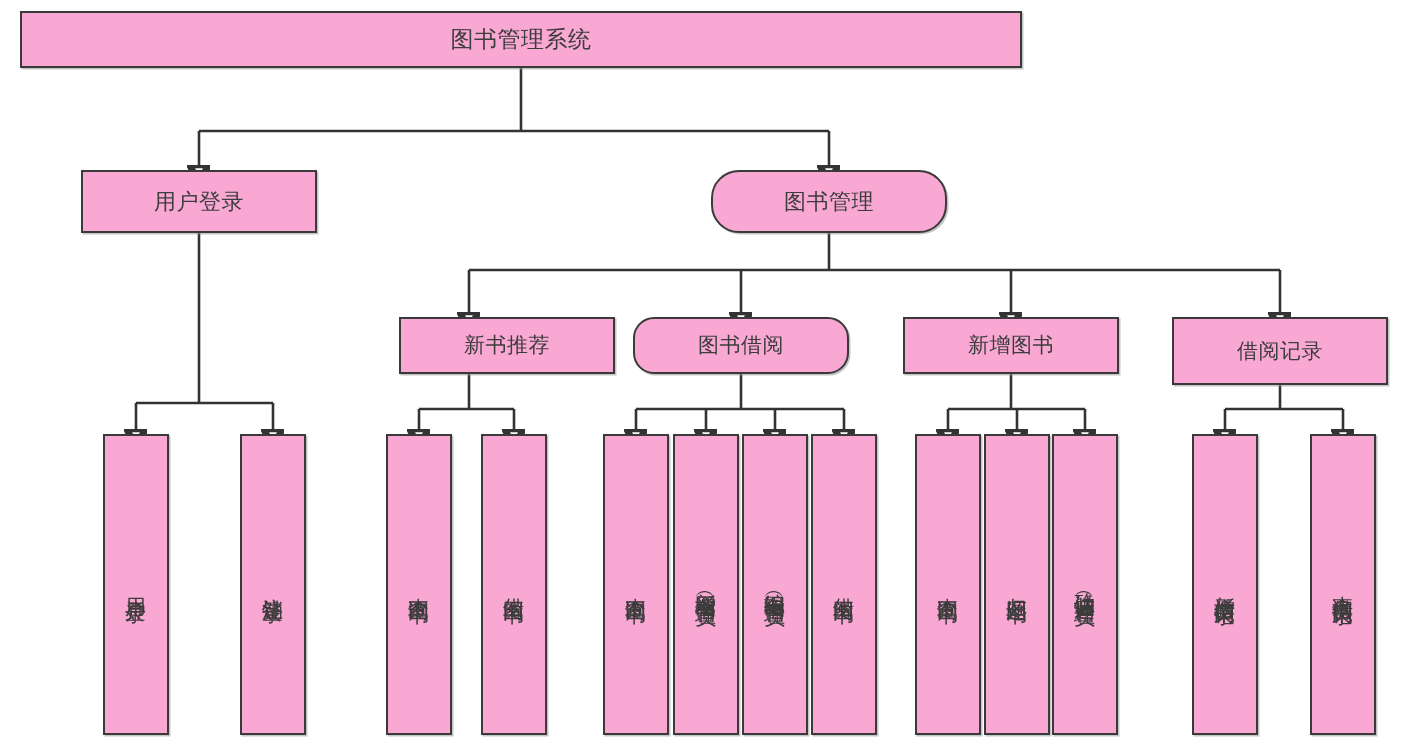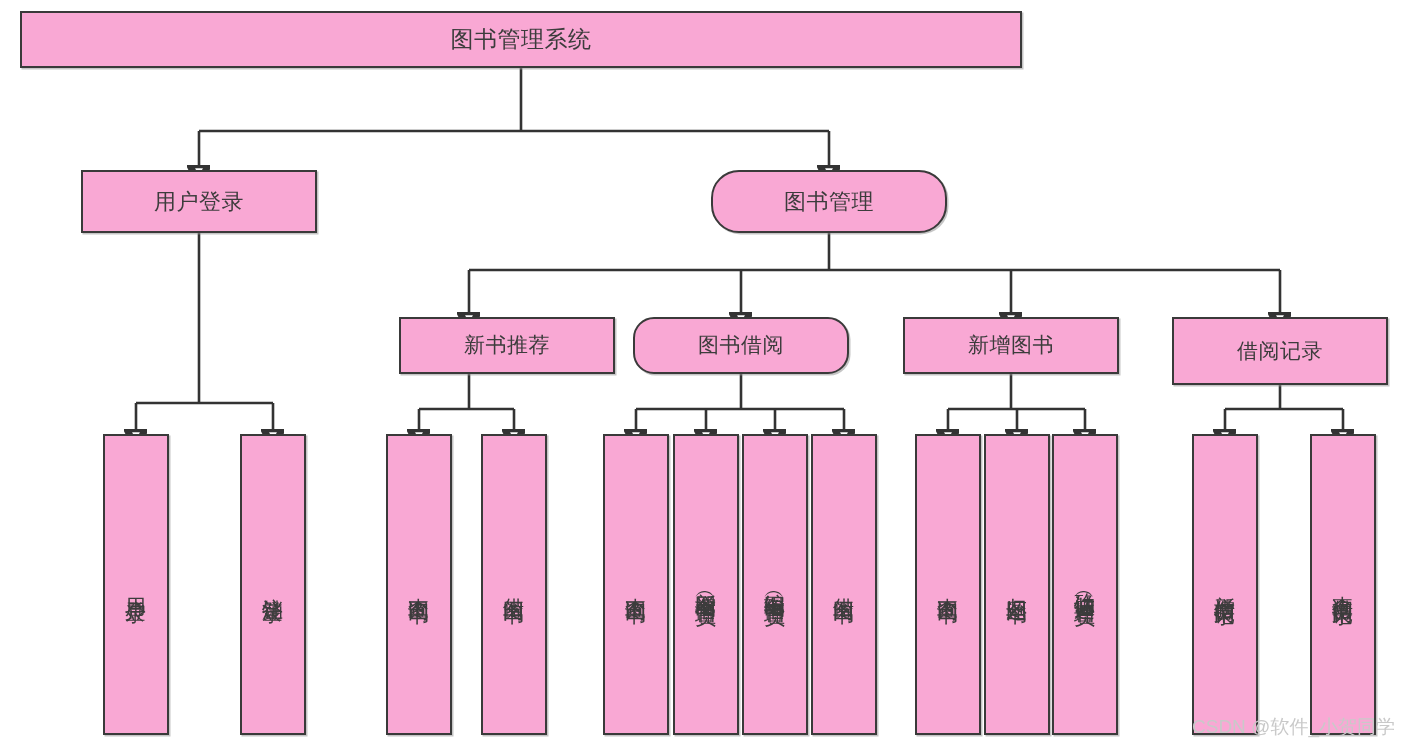--- a/index.html
+++ b/index.html
@@ -176,14 +176,13 @@
       <div class="node-box level3 vertical" style="left: 1052px; top: 434px; width: 66px; height: 301px;">
         <span class="node-label">确认归还（管理员）</span>
       </div>
       <div class="node-box level3 vertical" style="left: 1192px; top: 434px; width: 66px; height: 301px;">
         <span class="node-label">新增借阅记录</span>
       </div>
       <div class="node-box level3 vertical" style="left: 1310px; top: 434px; width: 66px; height: 301px;">
         <span class="node-label">查询借阅记录</span>
       </div>
     </div>
-  <div class="watermark" style="left: 1192px; top: 714px;">CSDN @软件_小贺同学</div>
 </div>
 
 </body></html>

